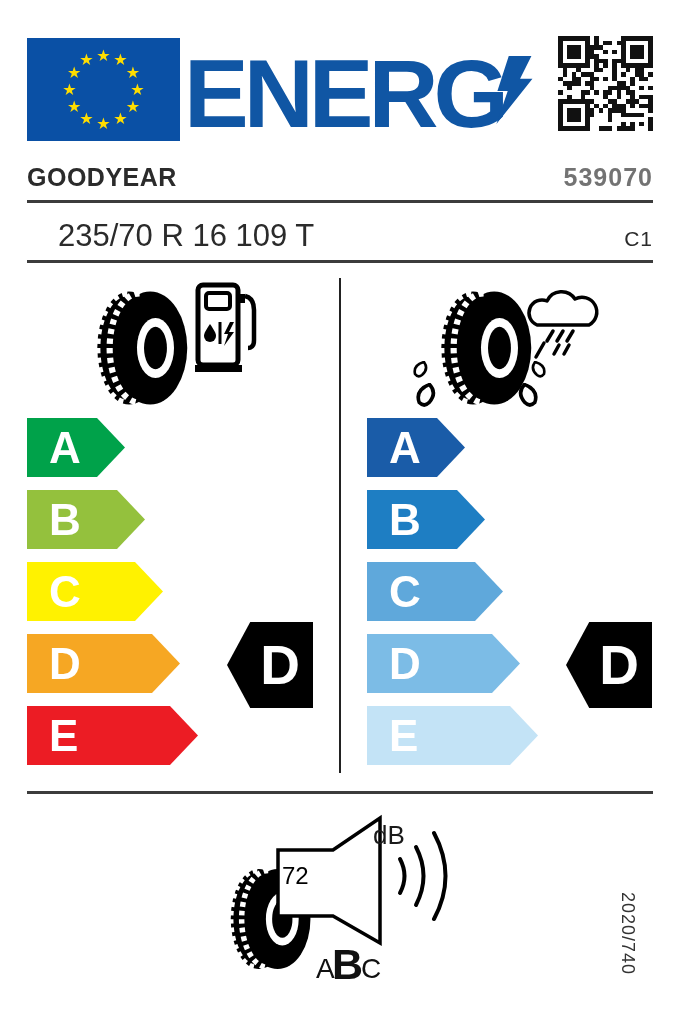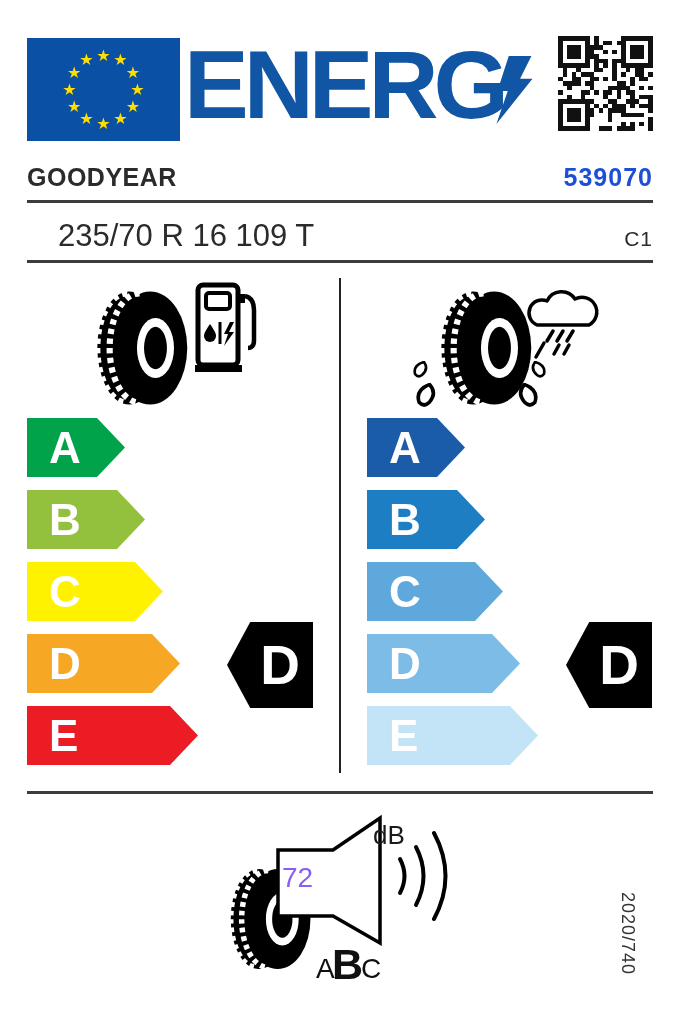--- a/index.html
+++ b/index.html
@@ -2,28 +2,28 @@
 <html><head>
 <meta charset="utf-8">
 <style>
   html,body{margin:0;padding:0;background:#fff;}
   body{width:680px;height:1020px;position:relative;font-family:"Liberation Sans",sans-serif;-webkit-font-smoothing:antialiased;}
   .abs{position:absolute;}
 
   
   #eu-flag{left:27px;top:38px;width:153px;height:103px;background:#0A50A5;overflow:hidden;}
   #eu-flag .star{position:absolute;width:18px;text-align:center;font-size:16px;color:#FFDD00;line-height:20px;}
-  #energ-word{left:184px;top:35px;width:320px;font-size:97px;font-weight:bold;letter-spacing:-5px;color:#1056A4;line-height:100px;}
+  #energ-word{left:184px;top:44px;width:320px;font-size:97px;font-weight:bold;letter-spacing:-5px;color:#1056A4;line-height:100px;}
   #energ-bolt{left:494px;top:56px;}
   #qr-code{left:558px;top:36px;width:95px;height:95px;}
   #qr-code svg{width:95px;height:95px;display:block;shape-rendering:crispEdges;}
 
   #brand-row{left:27px;top:163px;width:626px;display:flex;justify-content:space-between;align-items:baseline;font-weight:bold;}
   #brand{font-size:25px;color:#2b2b2b;letter-spacing:.5px;}
-  #article-number{font-size:25px;color:#1d4ed8;letter-spacing:1px;}
+  #article-number{font-size:25px;color:#737373;letter-spacing:1px;}
 
   .hrule{left:27px;width:626px;height:3px;background:#3c3c3c;}
   #rule-1{top:200px;}
   #rule-2{top:260px;}
   #rule-3{top:791px;}
 
   #size-row{left:27px;top:218px;width:626px;display:flex;justify-content:space-between;align-items:baseline;}
   #size-designation{font-size:31px;color:#2b2b2b;margin-left:31px;}
   #tire-class{font-size:21px;color:#2b2b2b;letter-spacing:1px;}
 
@@ -48,21 +48,21 @@
   .arrow .cls{margin-left:22px;font-size:44px;font-weight:bold;color:#fff;line-height:1;}
 
   .rating-black{top:622px;width:86px;height:86px;background:#000;color:#fff;
       clip-path:polygon(0 50%,27% 0,100% 0,100% 100%,27% 100%);
       display:flex;align-items:center;justify-content:center;padding-left:20px;box-sizing:border-box;
       font-size:55px;font-weight:bold;}
   #fuel-rating{left:227px;}
   #wet-rating{left:566px;}
 
   
-  #noise-value{left:282px;top:862px;font-size:28px;color:#8b5cf6;}
+  #noise-value{left:282px;top:862px;font-size:24px;color:#000000;}
   #noise-unit{left:337px;top:820px;font-size:26px;color:#1a1a1a;margin-left:36px;}
   .noise-letter{color:#111;}
   #noise-a{left:316px;top:953px;font-size:28px;}
   #noise-b{left:332px;top:940px;font-size:43px;font-weight:bold;}
   #noise-c{left:361px;top:953px;font-size:28px;}
 
   #regulation{left:617px;top:892px;writing-mode:vertical-rl;font-size:18px;color:#333;letter-spacing:1px;}
 </style>
 </head>
 <body>

